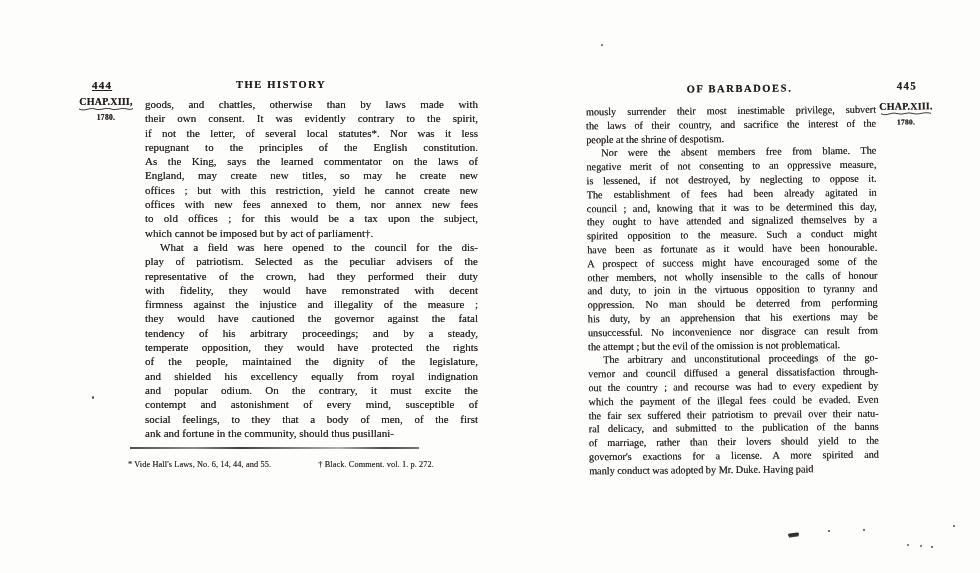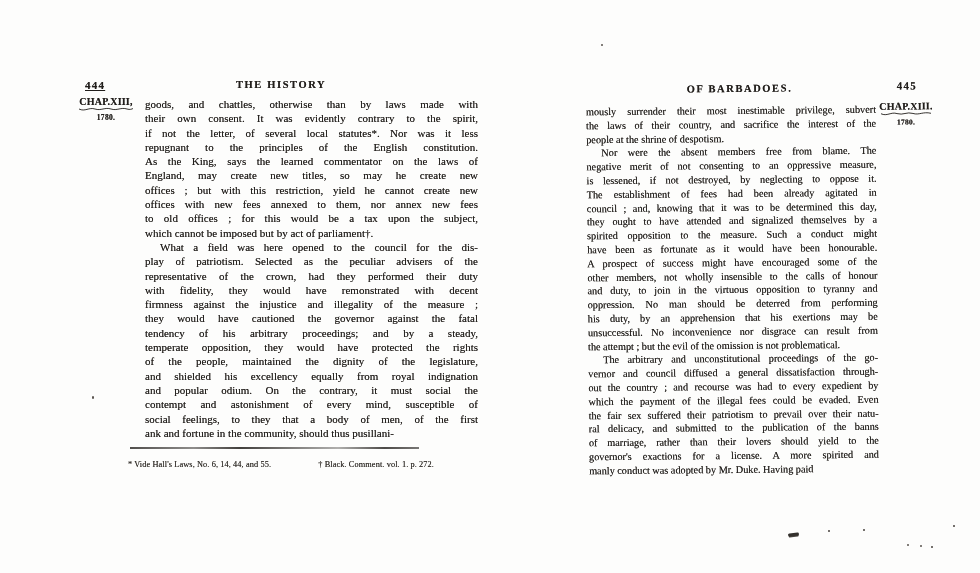--- a/index.html
+++ b/index.html
@@ -63,21 +63,21 @@
     background:#33302c;border-radius:2px;transform:rotate(-6deg);
     box-shadow:0 1.5px 0 -0.5px #4a4540;
   }
 </style>
 </head>
 <body>
 
 <div class="canvas">
 
   <div class="page page-left">
-    <div class="pagenum ink" style="left:85px;top:79px;text-decoration:underline;">444</div>
+    <div class="pagenum ink" style="left:92px;top:79px;text-decoration:underline;">444</div>
     <div class="running-title ink" style="left:236px;top:79px;">THE HISTORY</div>
 
     <div class="margin-note" style="left:68px;top:97px;width:76px;">
       <div class="margin-chapter ink">CHAP.XIII,</div>
       <svg class="squiggle" width="56" height="6" viewBox="0 0 56 6">
         <path d="M1,3 C7,6 11,1 17,3 C23,5 27,1 33,3 C39,5 43,1 49,3 C52,4 54,3 55,2.5" fill="none" stroke="#211e1b" stroke-width="0.9"></path>
       </svg>
       <div class="margin-year ink">1780.</div>
     </div>
 
@@ -95,21 +95,21 @@
         <div class="line indent">What a field was here opened to the council for the dis-</div>
         <div class="line">play of patriotism.   Selected as the peculiar advisers of the</div>
         <div class="line">representative of the crown, had they performed their duty</div>
         <div class="line">with fidelity, they would have remonstrated with decent</div>
         <div class="line">firmness against the injustice and illegality of the measure ;</div>
         <div class="line">they would have cautioned the governor against the fatal</div>
         <div class="line">tendency of his arbitrary proceedings; and by a steady,</div>
         <div class="line">temperate opposition, they would have protected the rights</div>
         <div class="line">of the people, maintained the dignity of the legislature,</div>
         <div class="line">and shielded his excellency equally from royal indignation</div>
-        <div class="line">and popular odium.   On the contrary, it must social the</div>
+        <div class="line">and popular odium.   On the contrary, it must excite the</div>
         <div class="line">contempt and astonishment of every mind, susceptible of</div>
         <div class="line">social feelings, to they that a body of men, of the first</div>
         <div class="line parlast"> ank and fortune in the community, should thus pusillani-</div>
       </div>
 
     <div class="fn-rule"></div>
     <div class="footnote ink">
       <span>* Vide Hall's Laws, No. 6, 14, 44, and 55.</span>
       <span>† Black. Comment. vol. 1. p. 272.</span>
     </div>

